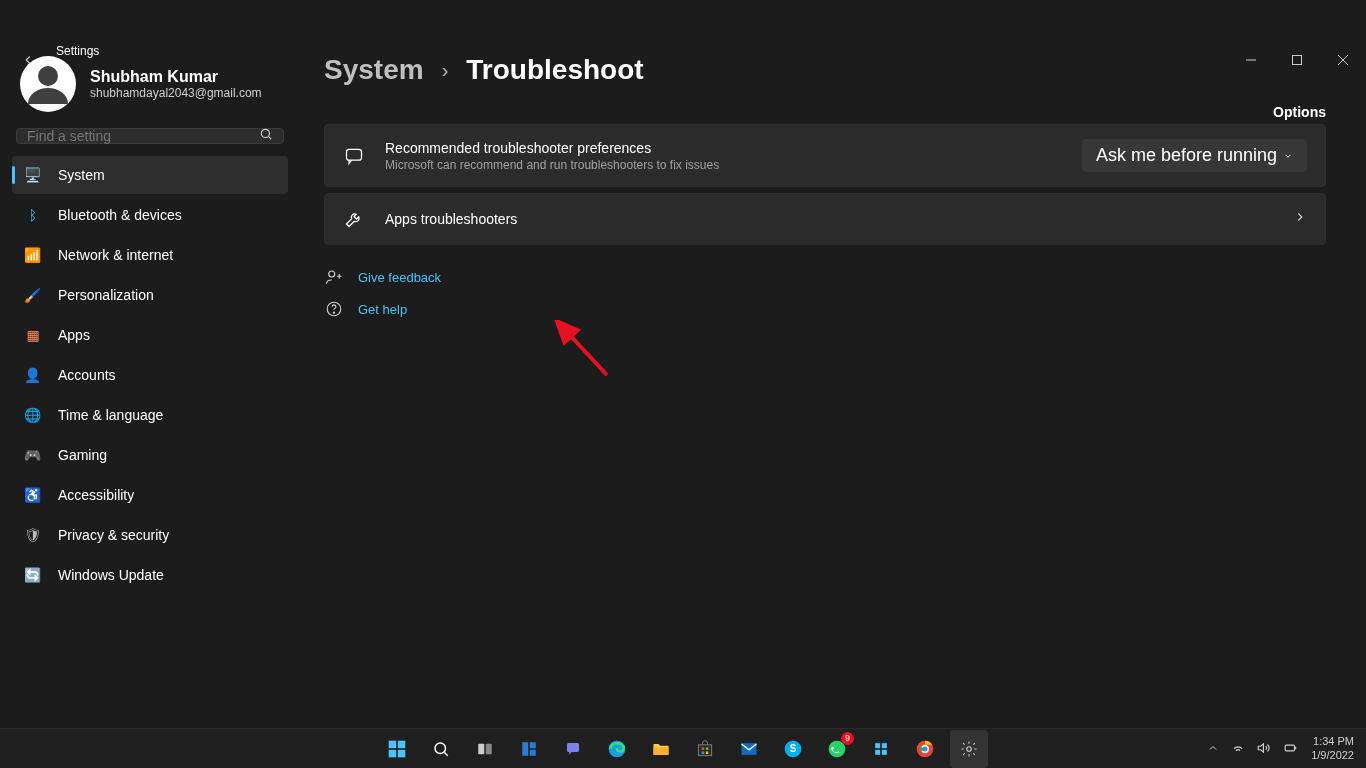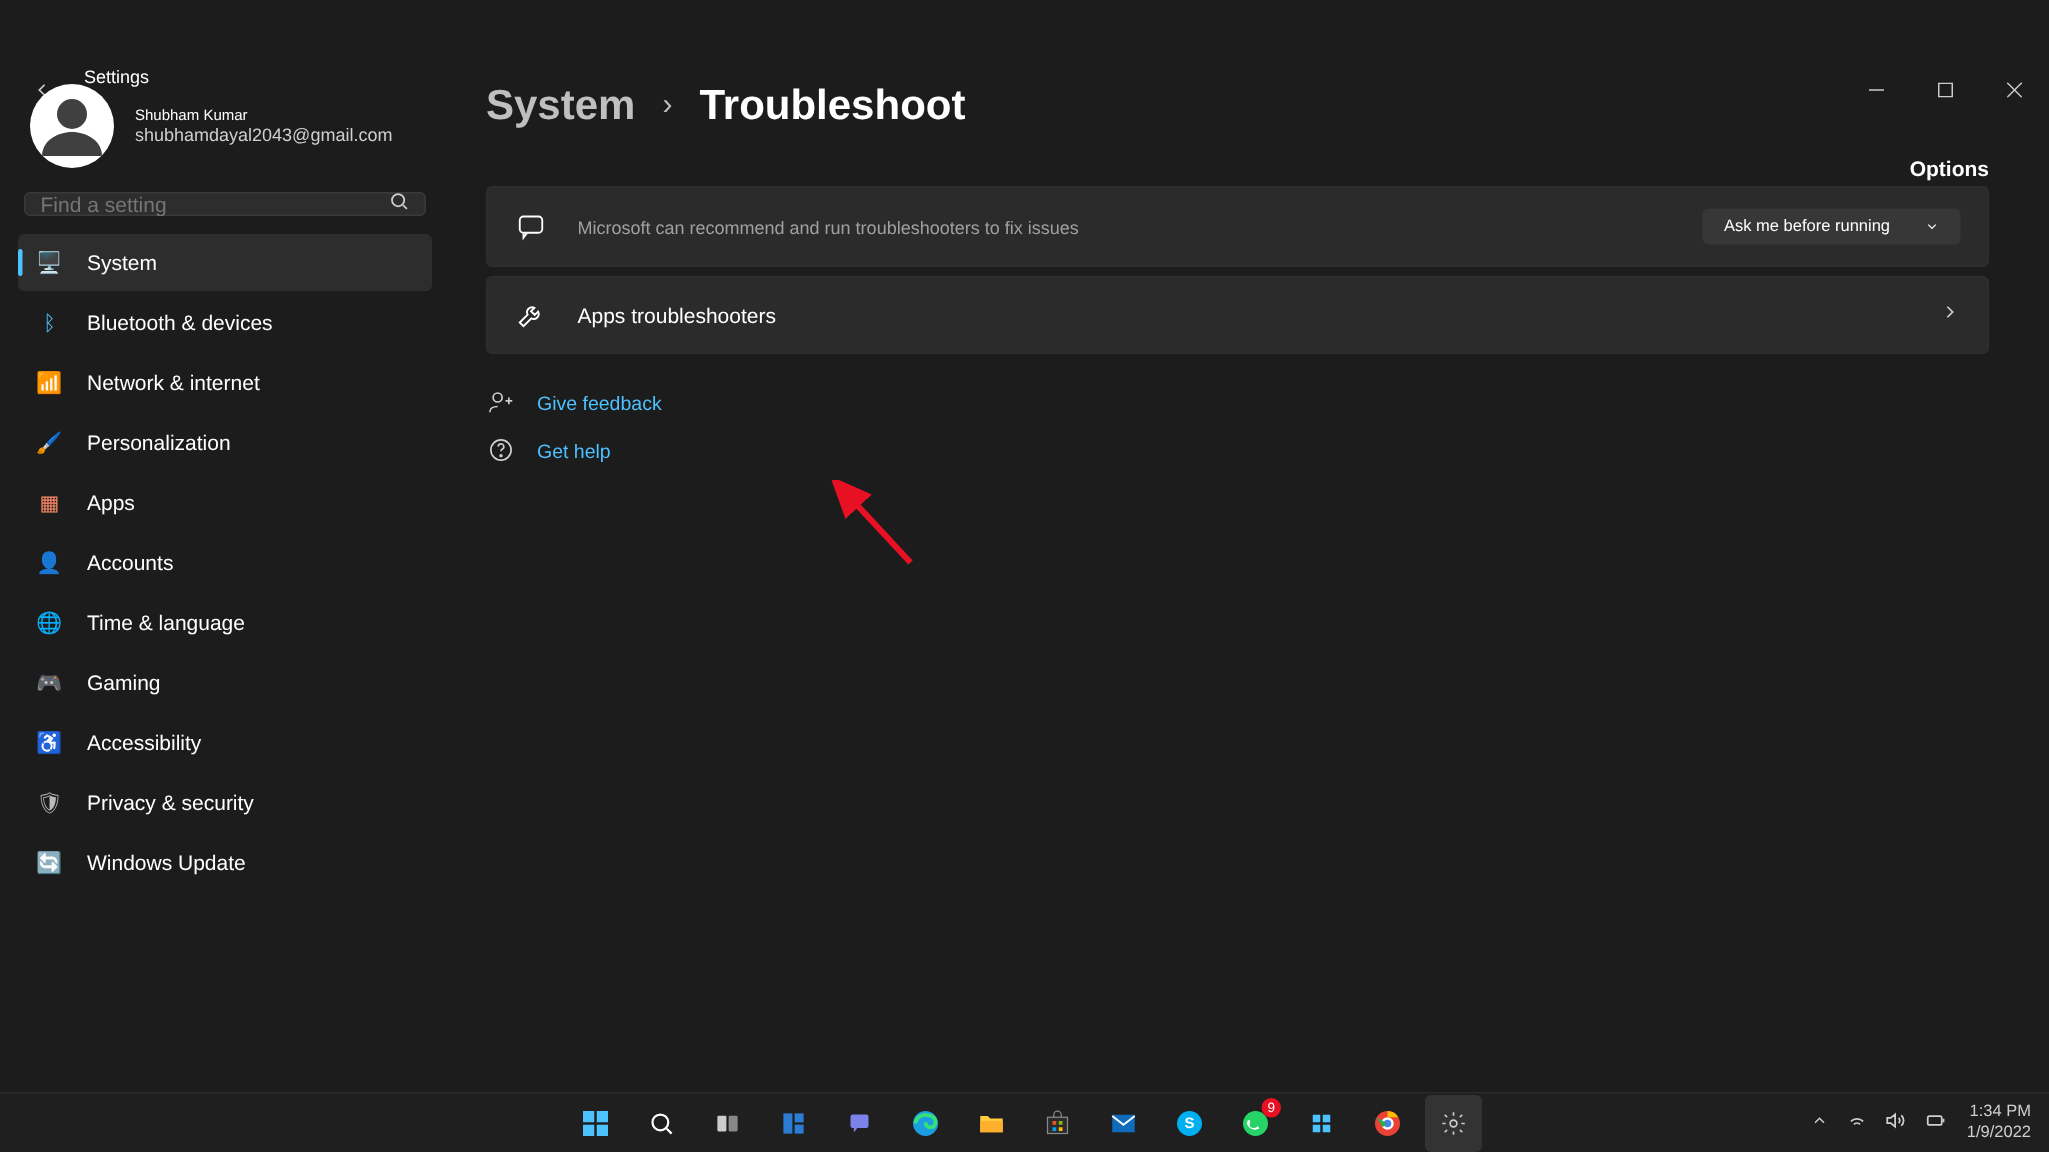--- a/index.html
+++ b/index.html
@@ -9,21 +9,21 @@
   .titlebar { height: 48px; display: flex; align-items: flex-start; padding: 0 0 0 12px; margin-top: 44px; }
   .titlebar .back { width: 32px; height: 32px; display:flex; align-items:center; justify-content:center; cursor:pointer; color:#ccc; }
   .titlebar .title { margin-left: 12px; font-size: 12px; color:#ffffff; }
   .win-controls { margin-left:auto; display:flex; }
   .win-controls .wc { width:46px; height:32px; display:flex; align-items:center; justify-content:center; color:#cccccc; cursor:pointer; }
 
   
   .profile { display:flex; align-items:center; padding: 8px 20px 16px 20px; gap:14px; }
   .avatar { width:56px; height:56px; border-radius:50%; background:#ffffff; display:flex; align-items:center; justify-content:center; overflow:hidden; }
   .avatar svg { width:48px; height:48px; }
-  .profile-text .name { font-size:10px; font-weight:400; }
+  .profile-text .name { font-size:16px; font-weight:700; }
   .profile-text .email { font-size:12px; color:#cfcfcf; }
 
   
   .search-wrap { padding: 0 16px 12px 16px; }
   .search { width: 268px; height:16px; background:#2d2d2d; border:1px solid #3a3a3a; border-radius:4px; display:flex; align-items:center; padding:0 10px; }
   .search input { flex:1; background:transparent; border:none; outline:none; color:#fff; font-size:14px; }
   .search .s-icon { color:#cfcfcf; }
 
   
   .sidebar { width:300px; position:absolute; top:48px; left:0; bottom:40px; }
@@ -40,21 +40,21 @@
   .breadcrumb .chev { color:#bfbfbf; font-size:20px; }
   .breadcrumb .bc2 { font-size:28px; font-weight:600; color:#ffffff; }
   .section-label { font-size:14px; font-weight:600; margin-bottom:4px; color:#ffffff;text-align:right; }
 
   .card { background:#2b2b2b; border:1px solid #2f2f2f; border-radius:4px; margin-bottom:6px; display:flex; align-items:center; padding:14px 18px; cursor:pointer; }
   .card .c-icon { width:22px; height:22px; display:flex; align-items:center; justify-content:center; color:#ffffff; margin-right:20px; }
   .card .c-text { flex:1; }
   .card .c-title { font-size:14px; color:#ffffff; }
   .card .c-sub { font-size:12px; color:#a0a0a0; margin-top:2px; }
   .card .c-tail { color:#cfcfcf; }
-  .select-btn { background:#373737; border-radius:4px; padding:6px 14px; display:flex; align-items:center; gap:23px; font-size:11px; cursor:pointer; }
+  .select-btn { background:#373737; border-radius:4px; padding:6px 14px; display:flex; align-items:center; gap:6px; font-size:18px; cursor:pointer; }
 
   .links { margin-top:22px; }
   .link-row { display:flex; align-items:center; gap:14px; margin-bottom:12px; font-size:13px; }
   .link-row .l-icon { width:20px; height:20px; display:flex; align-items:center; justify-content:center; color:#cfcfcf; }
   .link-row a { color:#4cc2ff; text-decoration:none; cursor:pointer; }
 
   
   .annot-arrow { position:absolute; left:552px; top:320px; pointer-events:none; }
 
   
@@ -179,20 +179,21 @@
   <div class="section-label">Options</div>
 
   <div class="card">
     <span class="c-icon">
       <svg width="20" height="20" viewBox="0 0 24 24" fill="none" stroke="currentColor" stroke-width="1.5">
           <rect x="3" y="4" width="18" height="13" rx="3"></rect>
           <path d="M9 17l-3 4v-4"></path>
         </svg>
     </span>
     <div class="c-text">
+      <div class="c-title">Recommended troubleshooter preferences</div>
       <div class="c-sub">Microsoft can recommend and run troubleshooters to fix issues</div>
     </div>
     <div class="select-btn">
       <span>Ask me before running</span>
       <svg width="10" height="10" viewBox="0 0 24 24" fill="none" stroke="currentColor" stroke-width="2">
           <path d="M6 9l6 6 6-6"></path>
         </svg>
     </div>
   </div>
 

